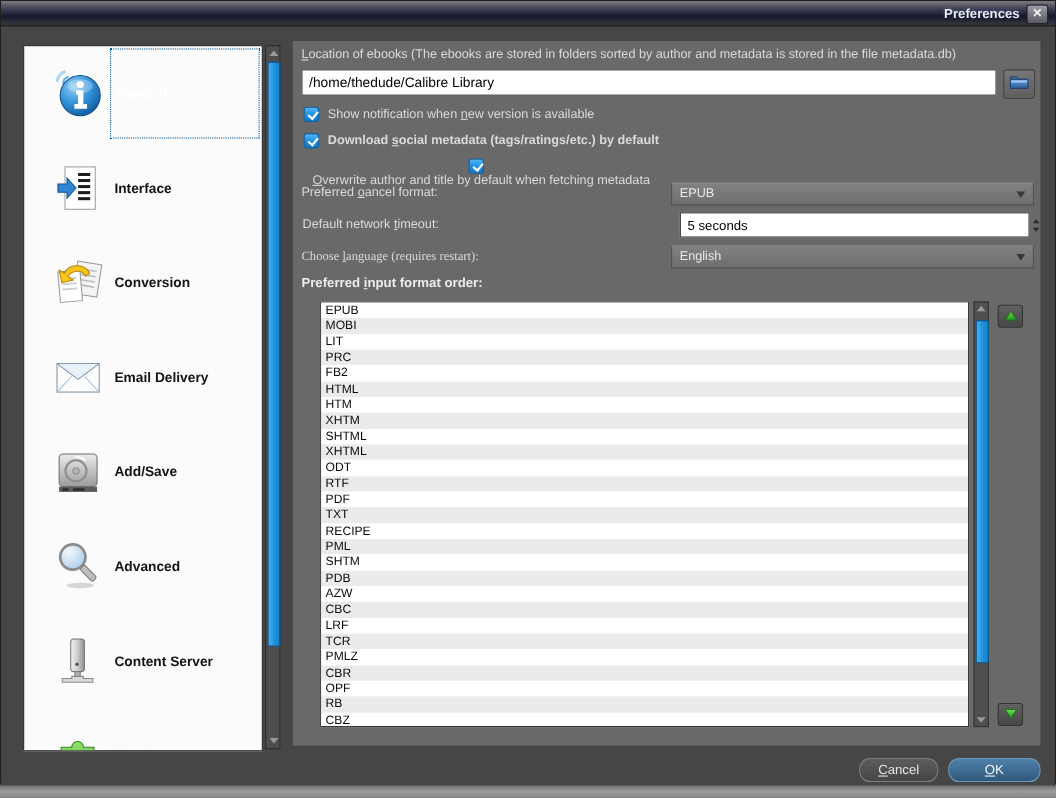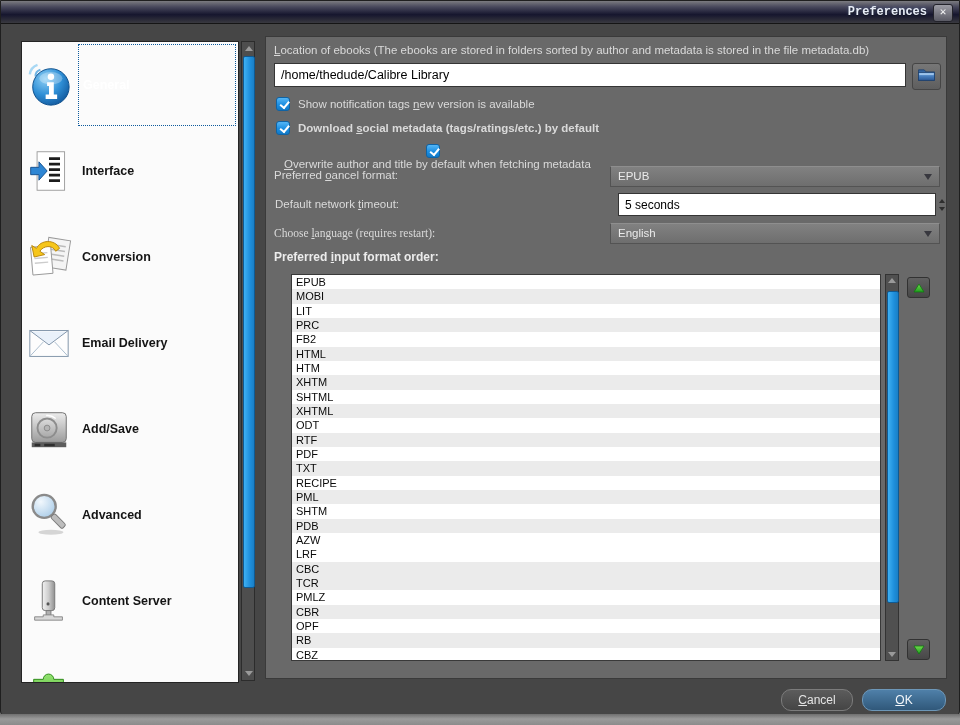--- a/index.html
+++ b/index.html
@@ -17,40 +17,39 @@
   }
   #bottom-strip{
     position:absolute;left:0;top:714px;width:960px;height:11px;
     background:linear-gradient(180deg,#6f6f6f 0%,#9a9a9a 45%,#8b8b8b 100%);
   }
   
   #titlebar{
     position:absolute;left:0;top:0;right:0;height:22px;
     background:linear-gradient(180deg,#7b7b80 0%,#46465a 28%,#16162e 62%,#2b2b38 85%,#3a3a40 100%);
     border-bottom:1px solid #151515;
-    font-family:Liberation Mono, monospace;
   }
   #title-text{
     position:absolute;right:32px;top:0;line-height:22px;
     font-size:12px;font-weight:bold;color:#e8edf8;
     text-shadow:0 1px 2px #000, 0 0 3px rgba(120,150,220,.6);
   }
   #close-btn{
     position:absolute;right:6px;top:3px;width:18px;height:16px;
     background:linear-gradient(180deg,#9d9da6 0%,#5a5a64 100%);
     border:1px solid #23232b;border-radius:3px;
     color:#f4f4f4;font-size:11px;font-weight:bold;line-height:15px;text-align:center;
     cursor:default;
   }
   
   #sidebar{
     position:absolute;left:20px;top:40px;width:216px;height:640px;
     background:#fbfbfb;border:1px solid #242424;overflow:hidden;
   }
-  .side-item{height:86px;display:flex;align-items:center;}
+  .side-item{height:86px;display:flex;align-items:center;padding-left:22px;}
   .s-icon{width:46px;height:46px;margin-left:4px;flex:0 0 46px;display:flex;align-items:center;justify-content:center;}
   .s-icon svg{display:block;}
   .s-label-box{flex:1;align-self:stretch;display:flex;align-items:center;margin:2px 2px 2px 6px;padding-left:4px;}
   .side-item.sel .s-label-box{border:1px dotted #0d5a9c;}
   .s-label{font-size:12.5px;font-weight:bold;color:#141414;line-height:1.15;}
   .side-item.sel .s-label{color:#ffffff;}
   
   #side-scroll{
     position:absolute;left:240px;top:40px;width:14px;height:640px;
     background:#4e4e4e;border:1px solid #2c2c2c;box-sizing:border-box;
@@ -360,21 +359,21 @@
           <rect x="1.5" y="5.8" width="17" height="8.4" fill="url(#fo)" stroke="#1d3f6b" stroke-width="0.8"></rect>
           <rect x="2.3" y="6.6" width="15.4" height="2" fill="#a9cdf0" opacity="0.85"></rect>
         </svg>
       </span>
     </div>
 
     <div class="cb-row" style="top:59px;">
       <span class="checkbox">
           <span class="check-mark"></span>
         </span>
-      <span class="cb-label"><span>Show notification tags </span><u>n</u><span>ew version is available</span></span>
+      <span class="cb-label"><span>Show notification when </span><u>n</u><span>ew version is available</span></span>
     </div>
 
     <div class="cb-row" style="top:83px;font-weight:bold;">
       <span class="checkbox">
           <span class="check-mark"></span>
         </span>
       <span class="cb-label"><span>Download </span><u>s</u><span>ocial metadata (tags/ratings/etc.) by default</span></span>
     </div>
 
     <div class="cb-row" style="top:107px;flex-direction:column;">
@@ -420,22 +419,22 @@
         <div class="fmt-row alt">XHTML</div>
         <div class="fmt-row">ODT</div>
         <div class="fmt-row alt">RTF</div>
         <div class="fmt-row">PDF</div>
         <div class="fmt-row alt">TXT</div>
         <div class="fmt-row">RECIPE</div>
         <div class="fmt-row alt">PML</div>
         <div class="fmt-row">SHTM</div>
         <div class="fmt-row alt">PDB</div>
         <div class="fmt-row">AZW</div>
+        <div class="fmt-row alt">CBC</div>
         <div class="fmt-row">LRF</div>
-        <div class="fmt-row alt">CBC</div>
         <div class="fmt-row alt">TCR</div>
         <div class="fmt-row">PMLZ</div>
         <div class="fmt-row alt">CBR</div>
         <div class="fmt-row">OPF</div>
         <div class="fmt-row alt">RB</div>
         <div class="fmt-row">CBZ</div>
       </div>
 
     <div id="list-scroll">
       <div class="sb-arrow up" style="left:2px;top:3px;"></div>

